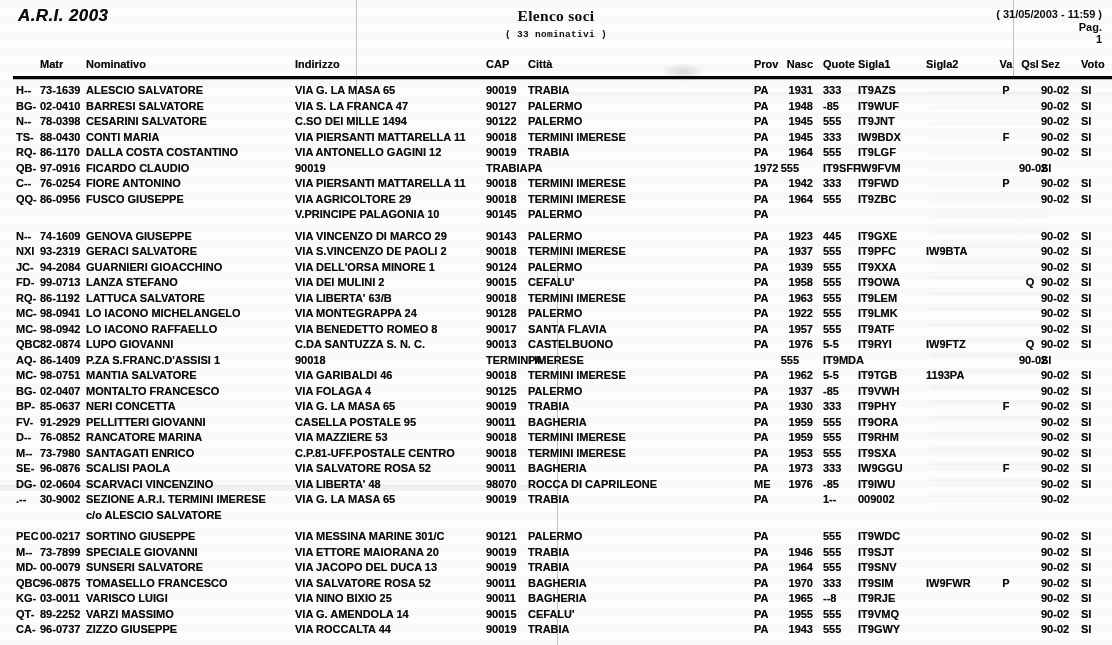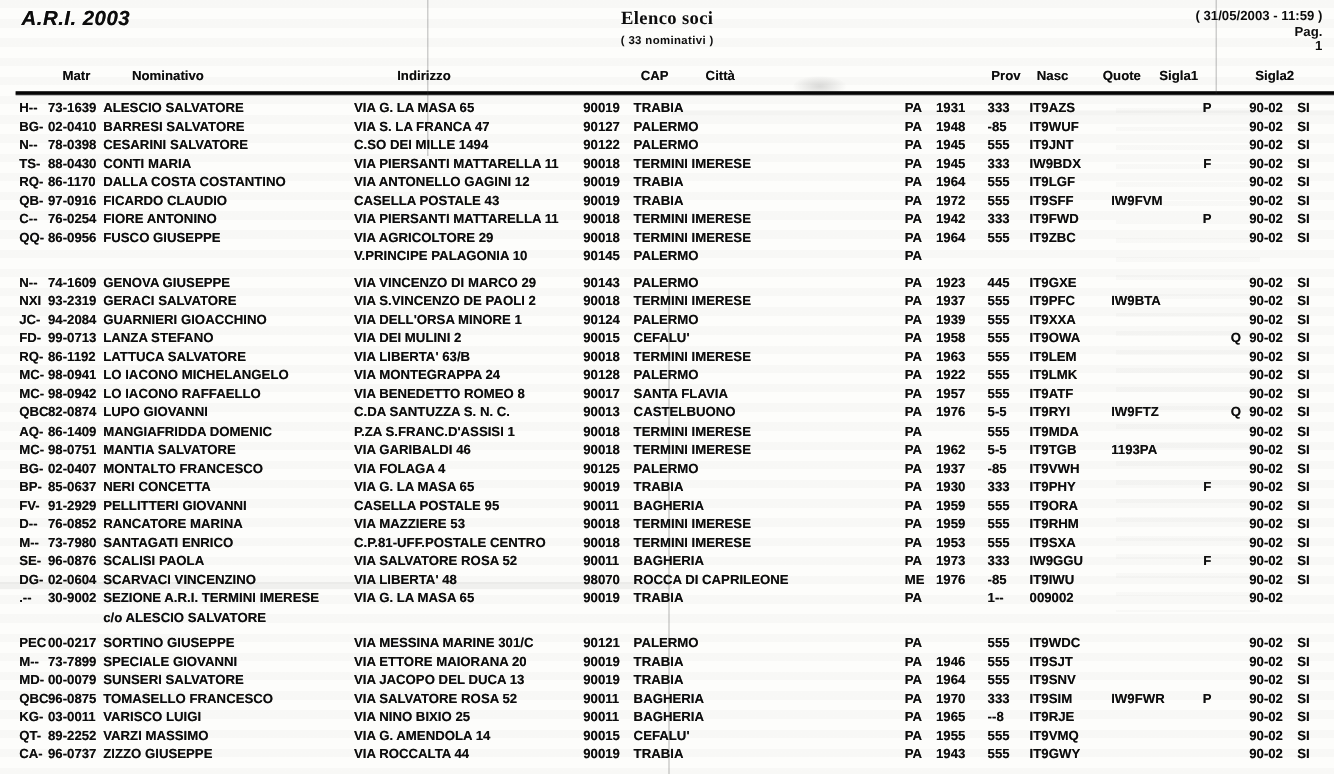--- a/index.html
+++ b/index.html
@@ -18,41 +18,41 @@
     position:absolute;left:18px;top:6px;
     font-size:17px;font-weight:bold;font-style:italic;letter-spacing:.4px;
     text-shadow:0 0 .5px rgba(0,0,0,.7);
   }
   .center-head{position:absolute;left:0;right:0;top:7px;text-align:center;}
   .doc-title{
     font-family:"Liberation Serif", serif;
     font-size:15.5px;font-weight:bold;letter-spacing:.3px;
   }
   .doc-subtitle{
-    font-family:Liberation Sans, sans-serif;
+    font-family:Liberation Mono, monospace;
     font-size:9.5px;font-weight:bold;margin-top:4px;letter-spacing:.3px;
   }
   .right-head{
     position:absolute;right:10px;top:8px;width:215px;text-align:right;
     font-size:11px;font-weight:bold;
   }
   .pag-line{display:flex;justify-content:space-between;padding-left:88px;margin-top:1px;flex-direction:column;}
   
   .grid-row{
     display:grid;
     grid-template-columns:24px 46px 209px 191px 42px 226px 26px 43px 35px 68px 67px 26px 22px 40px 30px;
     align-items:baseline;
     height:15.5px;line-height:15.5px;
     white-space:nowrap;
   }
   .cell{overflow:visible;font-size:11px;font-weight:700;text-shadow:0 0 .4px rgba(0,0,0,.55);}
-  .c-nasc{text-align:left;padding-right:10px;}
+  .c-nasc{text-align:right;padding-right:10px;}
   .c-quote{text-align:right;padding-right:24px;}
   .c-va,.c-qsl{text-align:center;}
-  .col-headers{position:absolute;left:16px;top:57px;width:1095px;gap:12px;}
+  .col-headers{position:absolute;left:16px;top:57px;width:1095px;}
   .col-headers .cell{font-size:11px;}
   .rule{
     position:absolute;left:13px;top:76px;width:1099px;height:3px;background:#050505;
     box-shadow:0 1px 0 rgba(0,0,0,.25);
   }
   #table-body{position:absolute;left:16px;top:83px;width:1095px;}
   .gap-top{margin-top:6px;}
   
   .fold{position:absolute;width:1px;background:rgba(60,60,60,.30);}
   .fold-1{left:356px;top:0;height:130px;}
@@ -187,21 +187,20 @@
       <div class="cell c-sigla2"></div>
       <div class="cell c-va"></div>
       <div class="cell c-qsl"></div>
       <div class="cell c-sez">90-02</div>
       <div class="cell c-voto">SI</div>
     </div>
     <div class="grid-row">
       <div class="cell c-prefix">QB-</div>
       <div class="cell c-matr">97-0916</div>
       <div class="cell c-nominativo">FICARDO CLAUDIO</div>
-      <div class="cell c-indirizzo">CASELLA POSTALE 43</div>
       <div class="cell c-cap">90019</div>
       <div class="cell c-citta">TRABIA</div>
       <div class="cell c-prov">PA</div>
       <div class="cell c-nasc">1972</div>
       <div class="cell c-quote">555</div>
       <div class="cell c-sigla1">IT9SFF</div>
       <div class="cell c-sigla2">IW9FVM</div>
       <div class="cell c-va"></div>
       <div class="cell c-qsl"></div>
       <div class="cell c-sez">90-02</div>
@@ -390,21 +389,20 @@
       <div class="cell c-sigla1">IT9RYI</div>
       <div class="cell c-sigla2">IW9FTZ</div>
       <div class="cell c-va"></div>
       <div class="cell c-qsl">Q</div>
       <div class="cell c-sez">90-02</div>
       <div class="cell c-voto">SI</div>
     </div>
     <div class="grid-row">
       <div class="cell c-prefix">AQ-</div>
       <div class="cell c-matr">86-1409</div>
-      <div class="cell c-nominativo">MANGIAFRIDDA DOMENIC</div>
       <div class="cell c-indirizzo">P.ZA S.FRANC.D'ASSISI 1</div>
       <div class="cell c-cap">90018</div>
       <div class="cell c-citta">TERMINI IMERESE</div>
       <div class="cell c-prov">PA</div>
       <div class="cell c-nasc"></div>
       <div class="cell c-quote">555</div>
       <div class="cell c-sigla1">IT9MDA</div>
       <div class="cell c-sigla2"></div>
       <div class="cell c-va"></div>
       <div class="cell c-qsl"></div>

